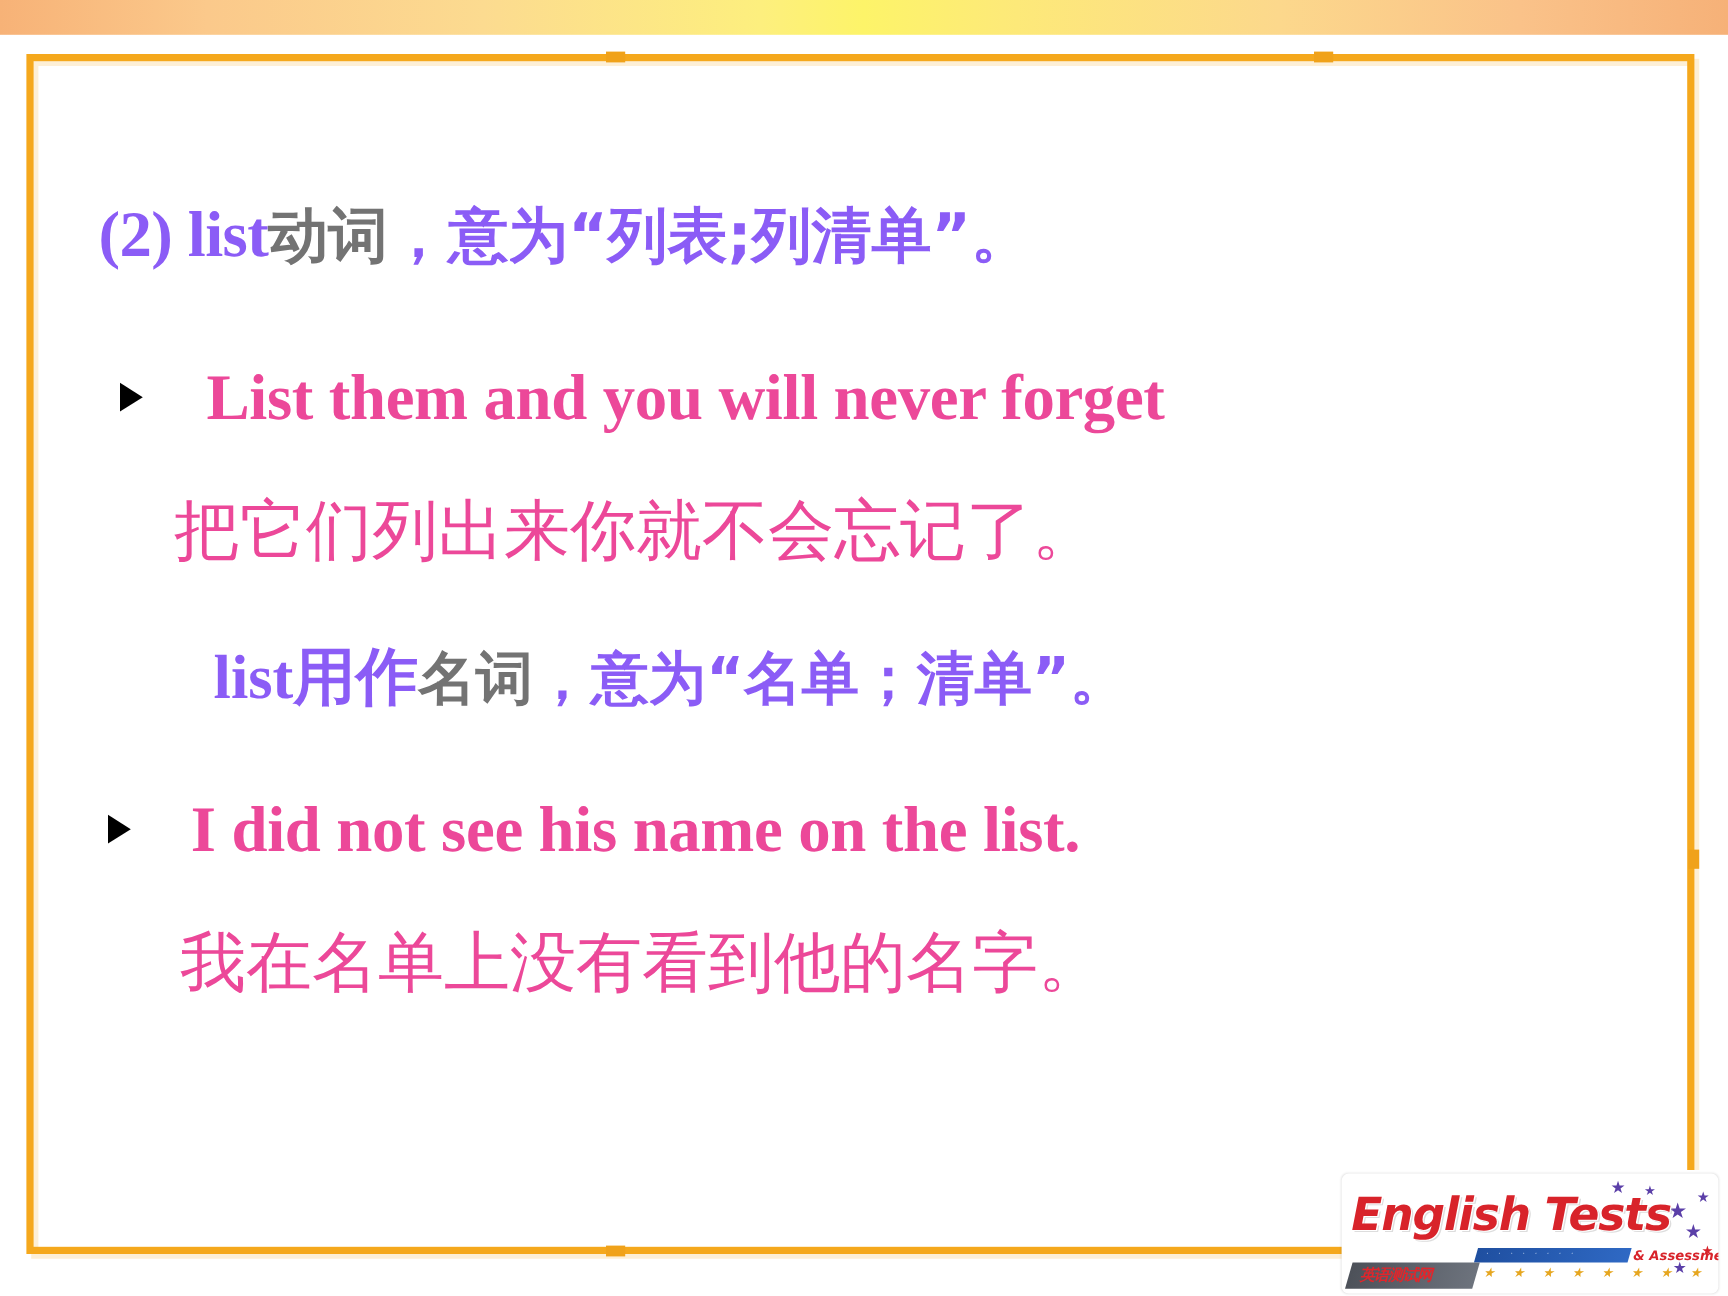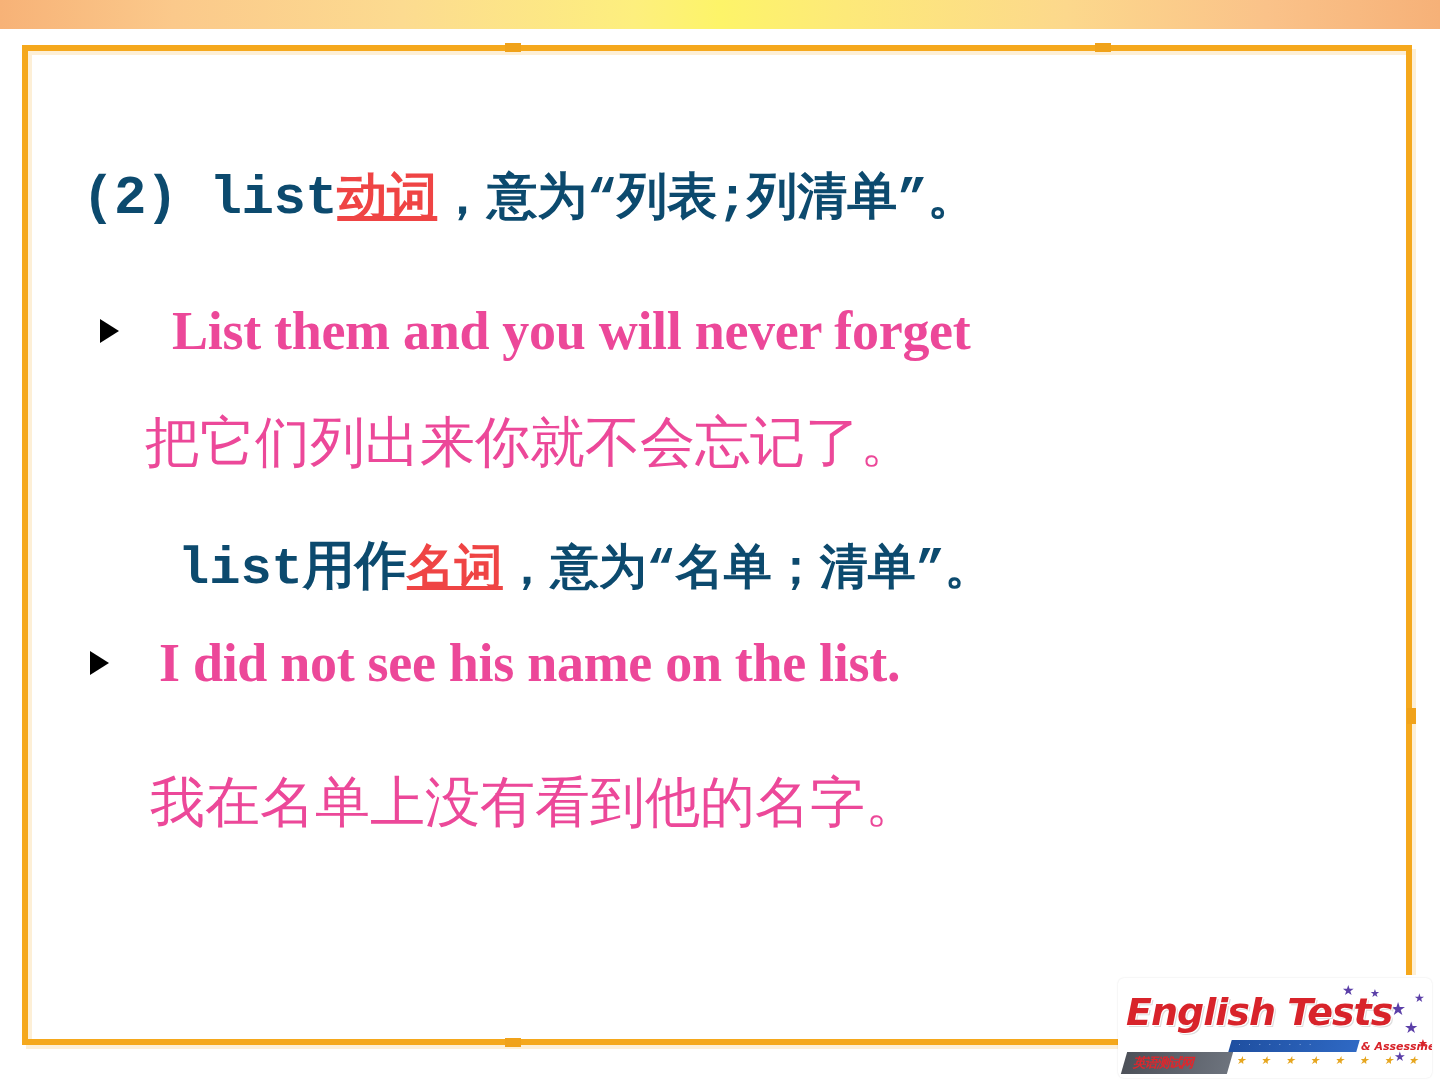--- a/index.html
+++ b/index.html
@@ -98,22 +98,22 @@
 
   .en {
     font-family: "Liberation Serif", "DejaVu Serif", serif;
     font-weight: bold;
   }
   .cjk {
     font-family: "DejaVu Sans", "Liberation Sans", sans-serif;
     font-weight: normal;
   }
 
-  .blue { color: #0c4a6e; font-family: Liberation Mono, monospace; }
-  .pink { color: #ef4444; text-decoration: underline; }
+  .blue { color: #8b5cf6; }
+  .pink { color: #737373; }
   .black { color: #ec4899; }
 
   
   #line-heading {
     left: 82px;
     top: 168px;
     font-size: 54px;
     font-weight: bold;
   }
   #line-heading .en { font-size: 54px; letter-spacing: -0.5px; }
@@ -150,21 +150,21 @@
 
   #line-blue2 {
     left: 178px;
     top: 540px;
     font-size: 52px;
     font-weight: bold;
   }
   #line-blue2 .en { font-size: 52px; }
   #line-blue2 .cjk { font-size: 48px; font-weight: bold; }
 
-  #row-en2 { left: 90px; top: 632px; }
+  #row-en2 { left: 90px; top: 660px; }
   #row-en2 .txt {
     margin-left: 50px;
     font-size: 54px;
     letter-spacing: -0.3px;
   }
 
   #line-cn2 {
     left: 150px;
     top: 775px;
     font-size: 55px;

